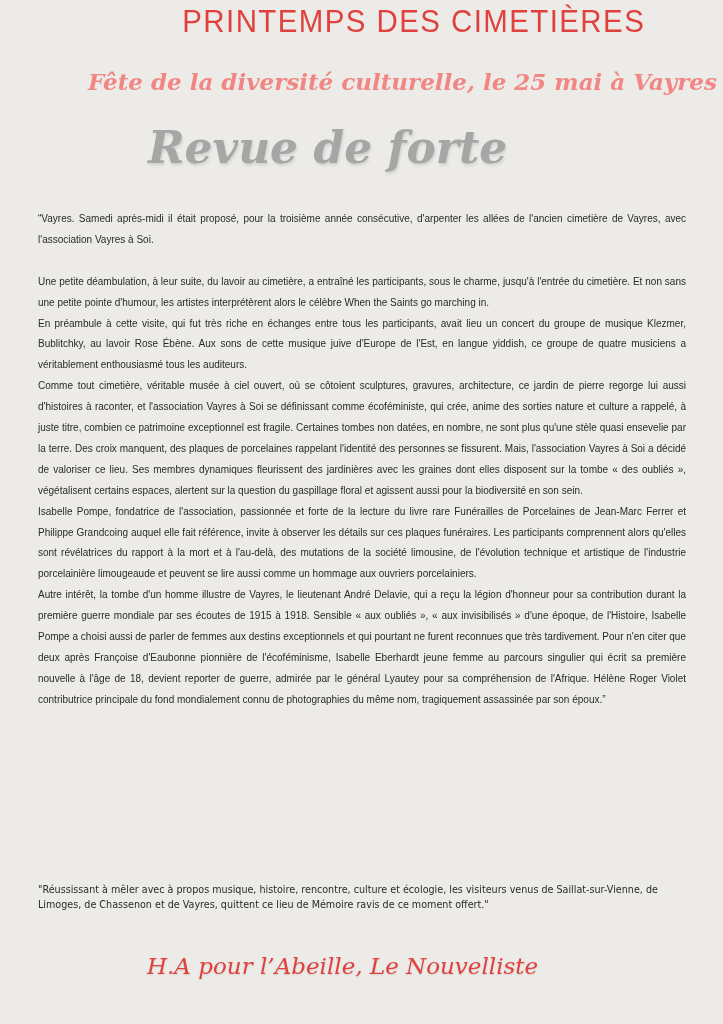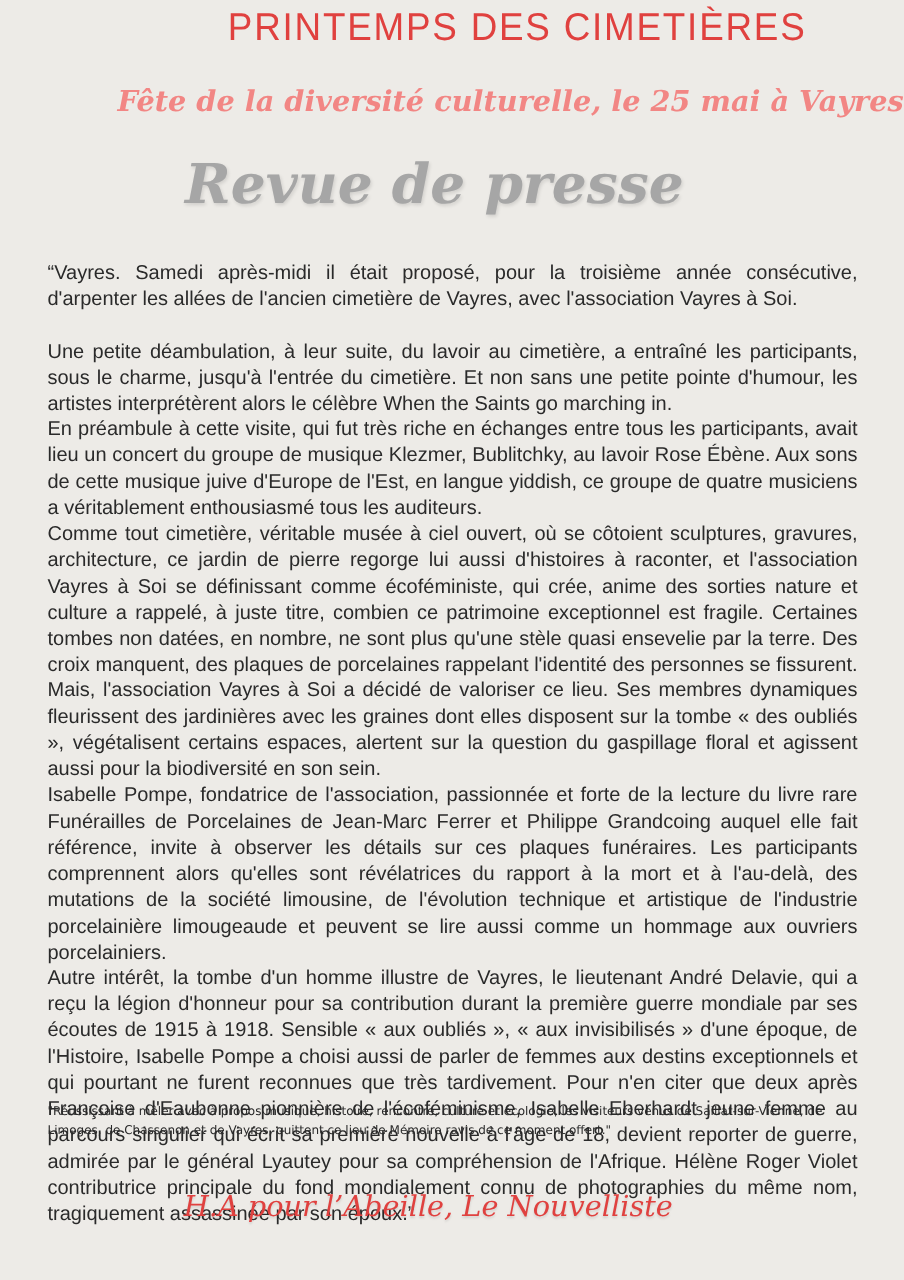--- a/index.html
+++ b/index.html
@@ -31,21 +31,21 @@
       margin: 0;
       line-height: 40px;
     }
     .subtitle {
       position: absolute;
       top: 64px;
       left: 0;
       width: 723px;
       padding-left: 88px;
       box-sizing: border-box;
-      text-align: right;
+      text-align: left;
       color: #f28684;
       font-family: "DejaVu Serif", serif;
       font-style: italic;
       font-size: 23px;
       line-height: 36px;
       margin: 0;
     }
     .heading {
       position: absolute;
       top: 118px;
@@ -58,21 +58,21 @@
       margin: 0;
       text-shadow: 1px 2px 3px rgba(0,0,0,0.12);
     }
     .article {
       position: absolute;
       top: 209px;
       left: 38px;
       width: 648px;
       color: #2a2a2a;
       font-family: "Liberation Sans", sans-serif;
-      font-size: 16px;
+      font-size: 10px;
       line-height: 20.9px;
       text-align: justify;
     }
     .article p {
       margin: 0;
     }
     .article p.gap {
       margin-bottom: 20.9px;
     }
     .closing-quote {
@@ -97,21 +97,21 @@
       line-height: 48px;
       margin: 12px;
       text-shadow: 0 1px 2px rgba(0,0,0,0.12);
     }
   </style>
 </head>
 <body>
 
 <h1 class="title">PRINTEMPS DES CIMETIÈRES</h1>
 <h2 class="subtitle">Fête de la diversité culturelle, le 25 mai à Vayres</h2>
-<h2 class="heading">Revue de presse</h2>
+<h2 class="heading">Revue de forte</h2>
 
 <div class="article">
   <p class="gap">“Vayres. Samedi après-midi il était proposé, pour la troisième année consécutive, d'arpenter les allées de l'ancien cimetière de Vayres, avec l'association Vayres à Soi.</p>
   <p>Une petite déambulation, à leur suite, du lavoir au cimetière, a entraîné les participants, sous le charme, jusqu'à l'entrée du cimetière. Et non sans une petite pointe d'humour, les artistes interprétèrent alors le célèbre When the Saints go marching in.</p>
   <p>En préambule à cette visite, qui fut très riche en échanges entre tous les participants, avait lieu un concert du groupe de musique Klezmer, Bublitchky, au lavoir Rose Ébène. Aux sons de cette musique juive d'Europe de l'Est, en langue yiddish, ce groupe de quatre musiciens a véritablement enthousiasmé tous les auditeurs.</p>
   <p>Comme tout cimetière, véritable musée à ciel ouvert, où se côtoient sculptures, gravures, architecture, ce jardin de pierre regorge lui aussi d'histoires à raconter, et l'association Vayres à Soi se définissant comme écoféministe, qui crée, anime des sorties nature et culture a rappelé, à juste titre, combien ce patrimoine exceptionnel est fragile. Certaines tombes non datées, en nombre, ne sont plus qu'une stèle quasi ensevelie par la terre. Des croix manquent, des plaques de porcelaines rappelant l'identité des personnes se fissurent. Mais, l'association Vayres à Soi a décidé de valoriser ce lieu. Ses membres dynamiques fleurissent des jardinières avec les graines dont elles disposent sur la tombe « des oubliés », végétalisent certains espaces, alertent sur la question du gaspillage floral et agissent aussi pour la biodiversité en son sein.</p>
   <p>Isabelle Pompe, fondatrice de l'association, passionnée et forte de la lecture du livre rare Funérailles de Porcelaines de Jean-Marc Ferrer et Philippe Grandcoing auquel elle fait référence, invite à observer les détails sur ces plaques funéraires. Les participants comprennent alors qu'elles sont révélatrices du rapport à la mort et à l'au-delà, des mutations de la société limousine, de l'évolution technique et artistique de l'industrie porcelainière limougeaude et peuvent se lire aussi comme un hommage aux ouvriers porcelainiers.</p>
   <p>Autre intérêt, la tombe d'un homme illustre de Vayres, le lieutenant André Delavie, qui a reçu la légion d'honneur pour sa contribution durant la première guerre mondiale par ses écoutes de 1915 à 1918. Sensible « aux oubliés », « aux invisibilisés » d'une époque, de l'Histoire, Isabelle Pompe a choisi aussi de parler de femmes aux destins exceptionnels et qui pourtant ne furent reconnues que très tardivement. Pour n'en citer que deux après Françoise d'Eaubonne pionnière de l'écoféminisme, Isabelle Eberhardt jeune femme au parcours singulier qui écrit sa première nouvelle à l'âge de 18, devient reporter de guerre, admirée par le général Lyautey pour sa compréhension de l'Afrique. Hélène Roger Violet contributrice principale du fond mondialement connu de photographies du même nom, tragiquement assassinée par son époux.”</p>
 </div>
 

